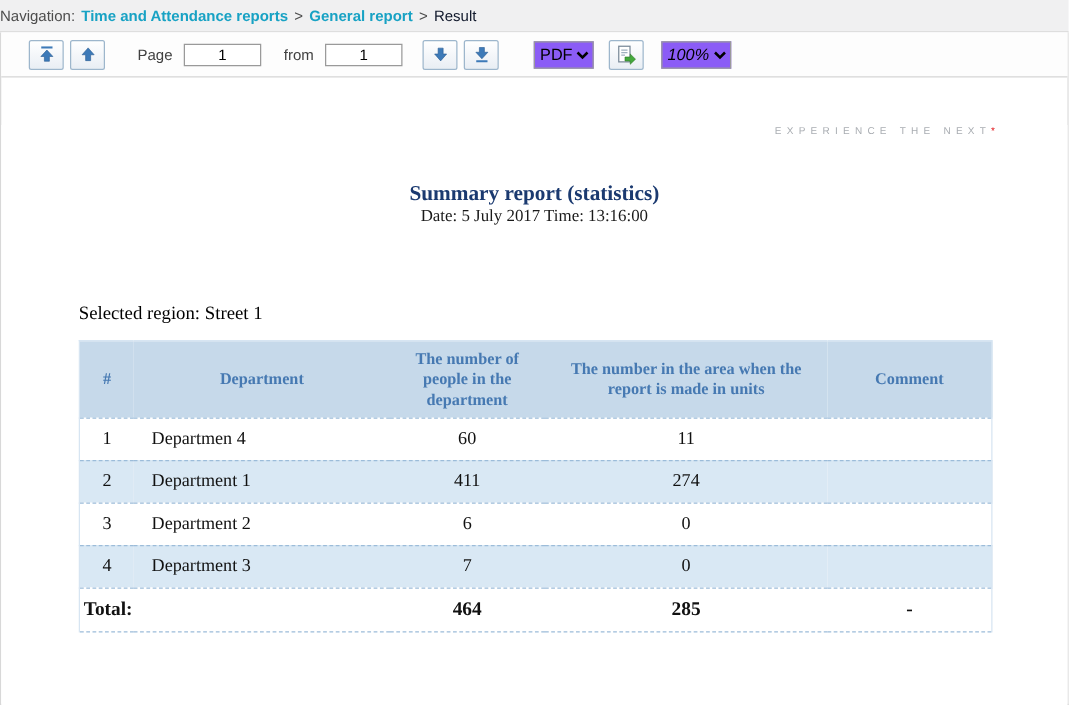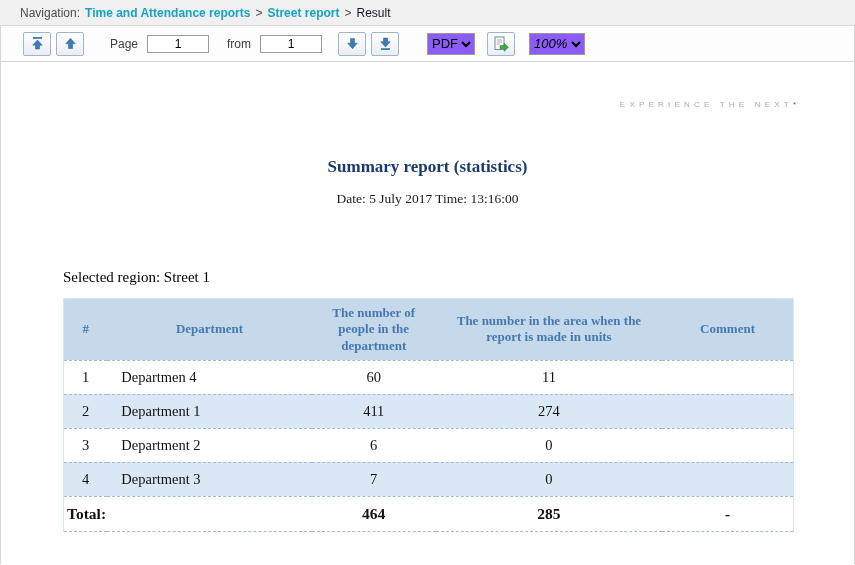--- a/index.html
+++ b/index.html
@@ -10,21 +10,21 @@
     overflow: hidden;
   }
 
   
   .breadcrumb-bar {
     height: 26px;
     background: #f0f0f1;
     border-bottom: 1px solid #d8d8d8;
     display: flex;
     align-items: center;
-    padding-left: 20px;
+    padding-left: 0;
     font-size: 12px;
     color: #4d4d4d;
     white-space: nowrap;
   }
   .bc-label { margin-right: 5px; }
   .bc-link {
     color: #18a2c4;
     font-weight: bold;
     text-decoration: none;
     cursor: pointer;
@@ -103,29 +103,29 @@
   .logo-tagline {
     margin-top: 3px;
     font-size: 8px;
     letter-spacing: 4.2px;
     color: #a9adb2;
     padding-left: 2px;
   }
   .tagline-mark { color: #e31e24; letter-spacing: 0; }
 
   .report-title {
-    margin-top: 48px;
+    margin-top: 36px;
     text-align: center;
     font-family: "Liberation Serif", serif;
     font-weight: bold;
     font-size: 17px;
     color: #1b3a70;
   }
   .date-line {
-    margin-top: 14px;
+    margin-top: 0;
     text-align: center;
     font-family: "Liberation Serif", serif;
     font-size: 13.5px;
     color: #1a1a1a;
   }
 
   .meta-row {
     display: flex;
     justify-content: space-between;
     margin: 62px 60px 0 62px;
@@ -175,21 +175,21 @@
   }
   .total-row .cell-total-label { text-align: left; padding-left: 3px; }
 </style>
 </head>
 <body>
 
 <div class="breadcrumb-bar">
   <span class="bc-label">Navigation:</span>
   <a class="bc-link">Time and Attendance reports</a>
   <span class="bc-sep">&gt;</span>
-  <a class="bc-link">Street report</a>
+  <a class="bc-link">General report</a>
   <span class="bc-sep">&gt;</span>
   <span class="bc-current">Result</span>
 </div>
 
 <div class="frame">
 
   <div class="toolbar">
     <button class="tb-btn">
       <svg width="13" height="13" viewBox="0 0 13 13">
         <rect x="2" y="0" width="9" height="1.8" fill="#3d7ab8"></rect>

